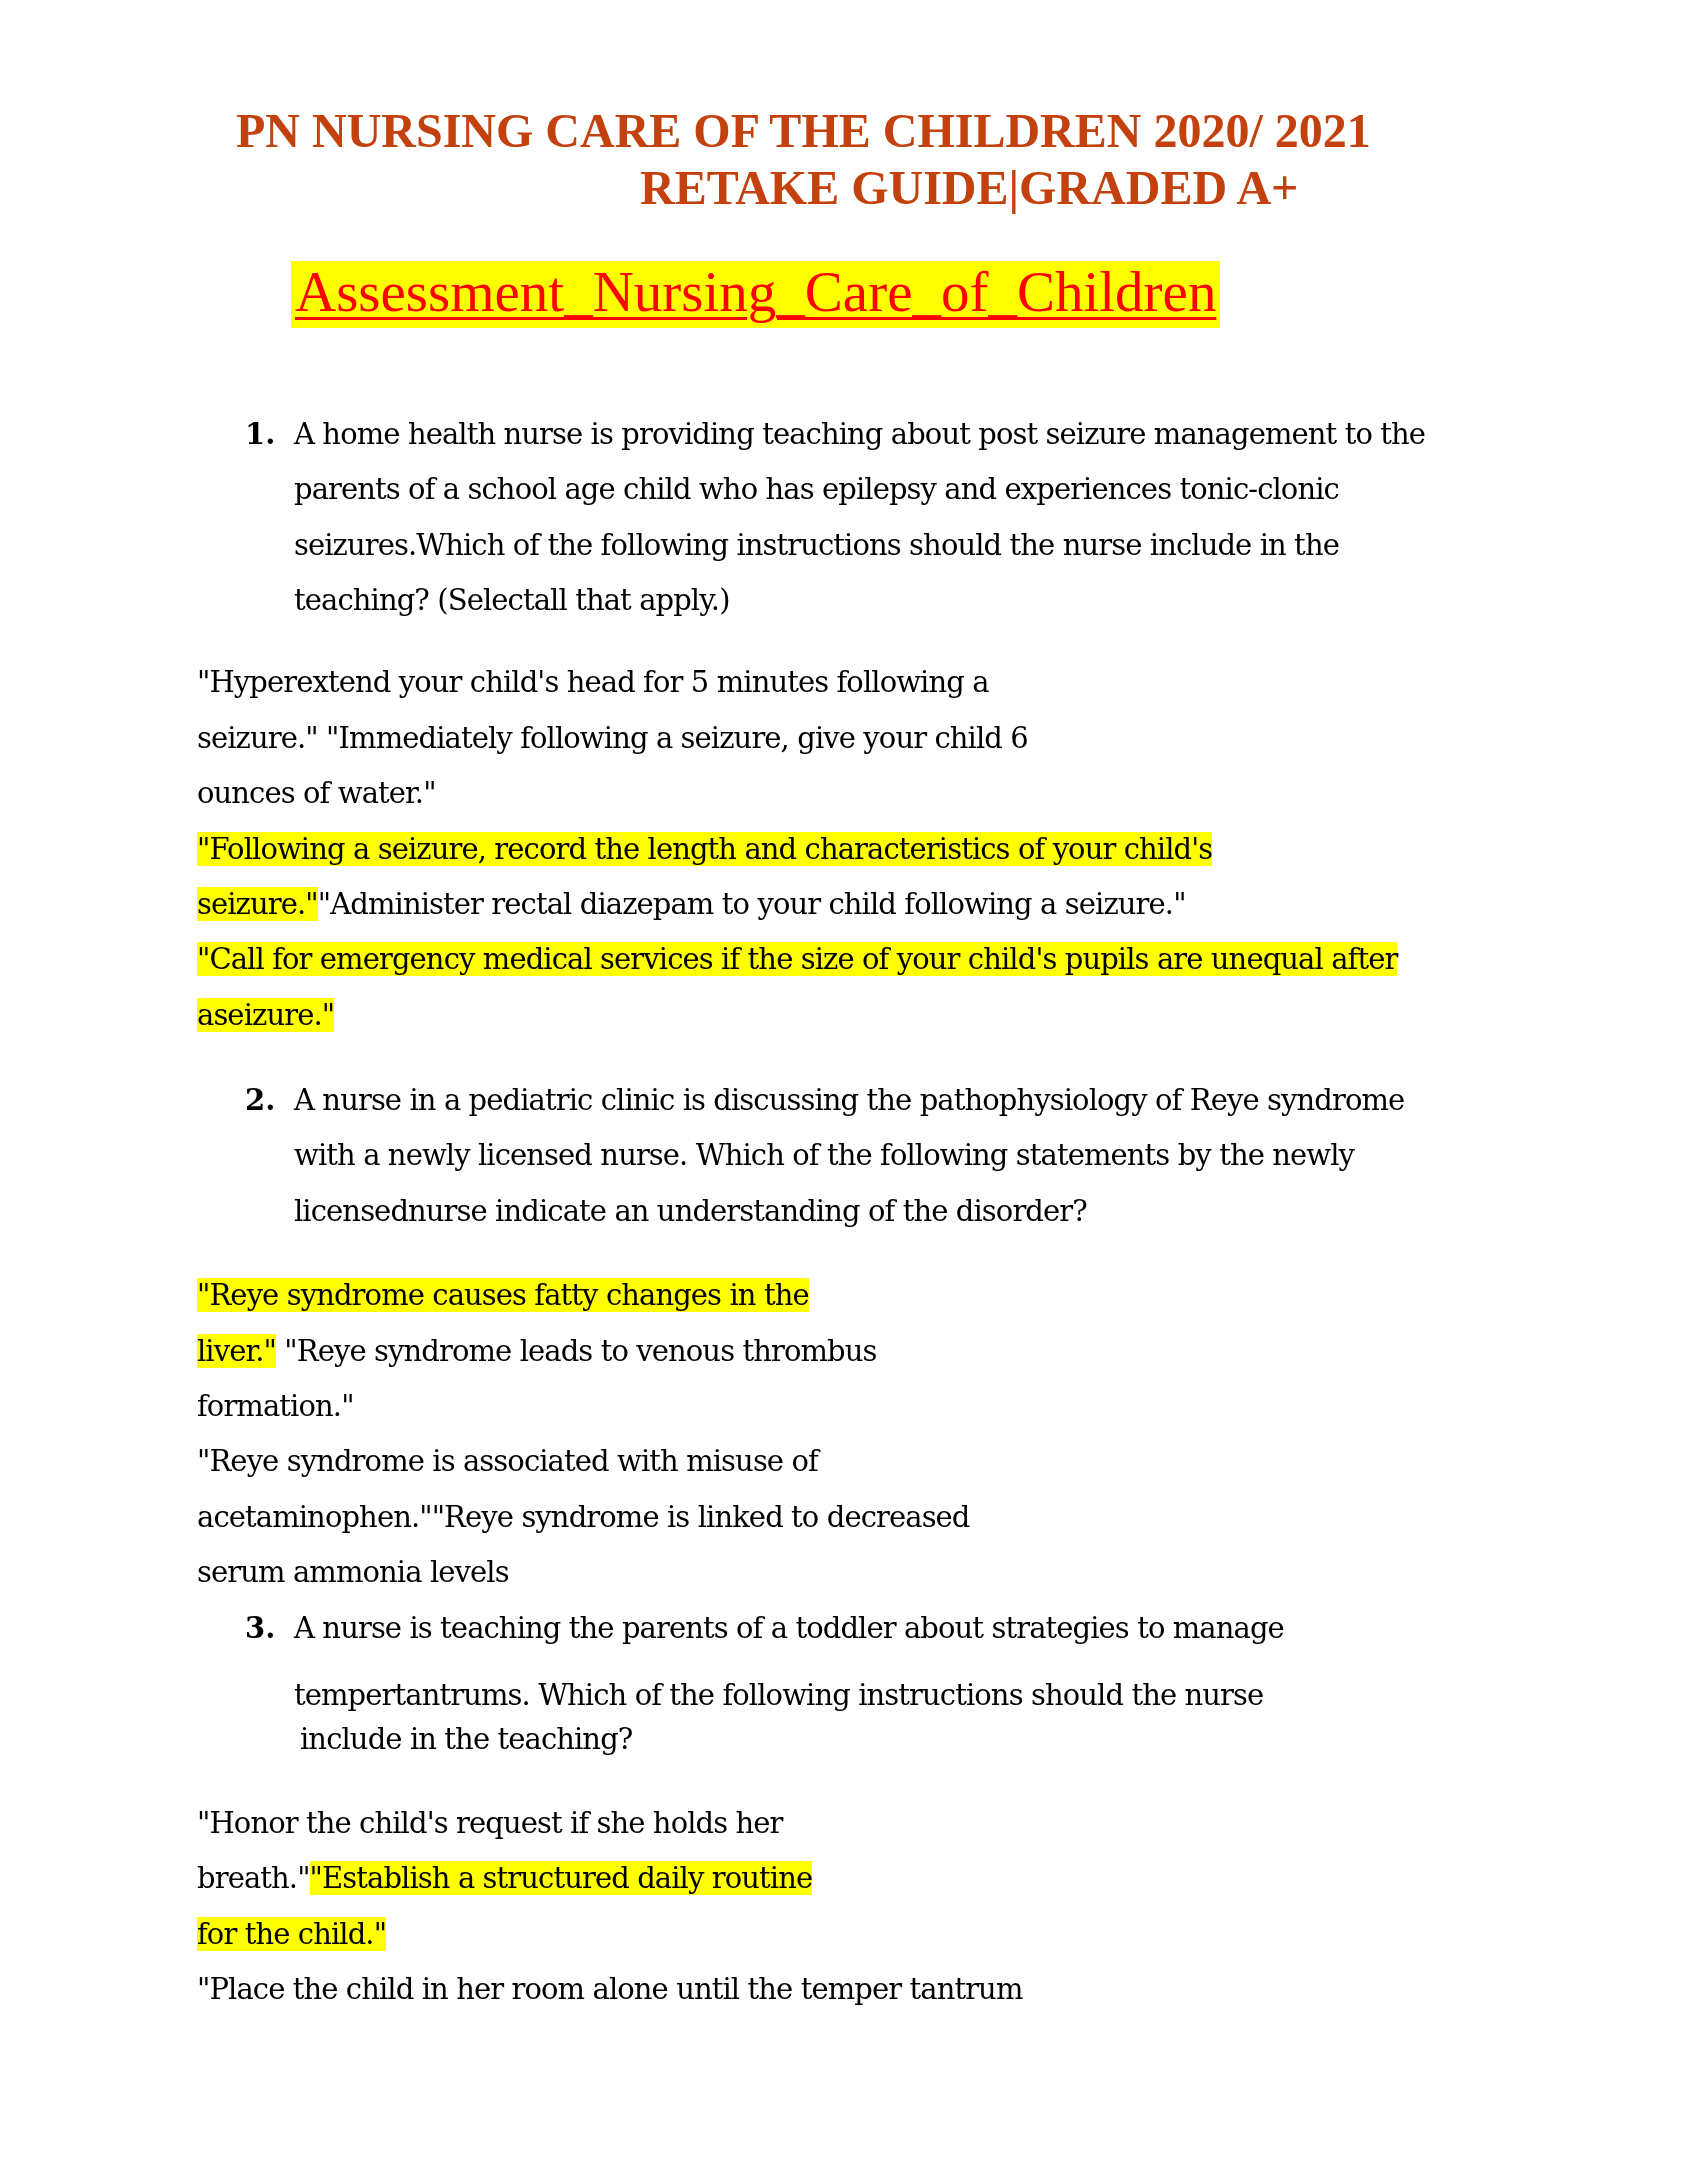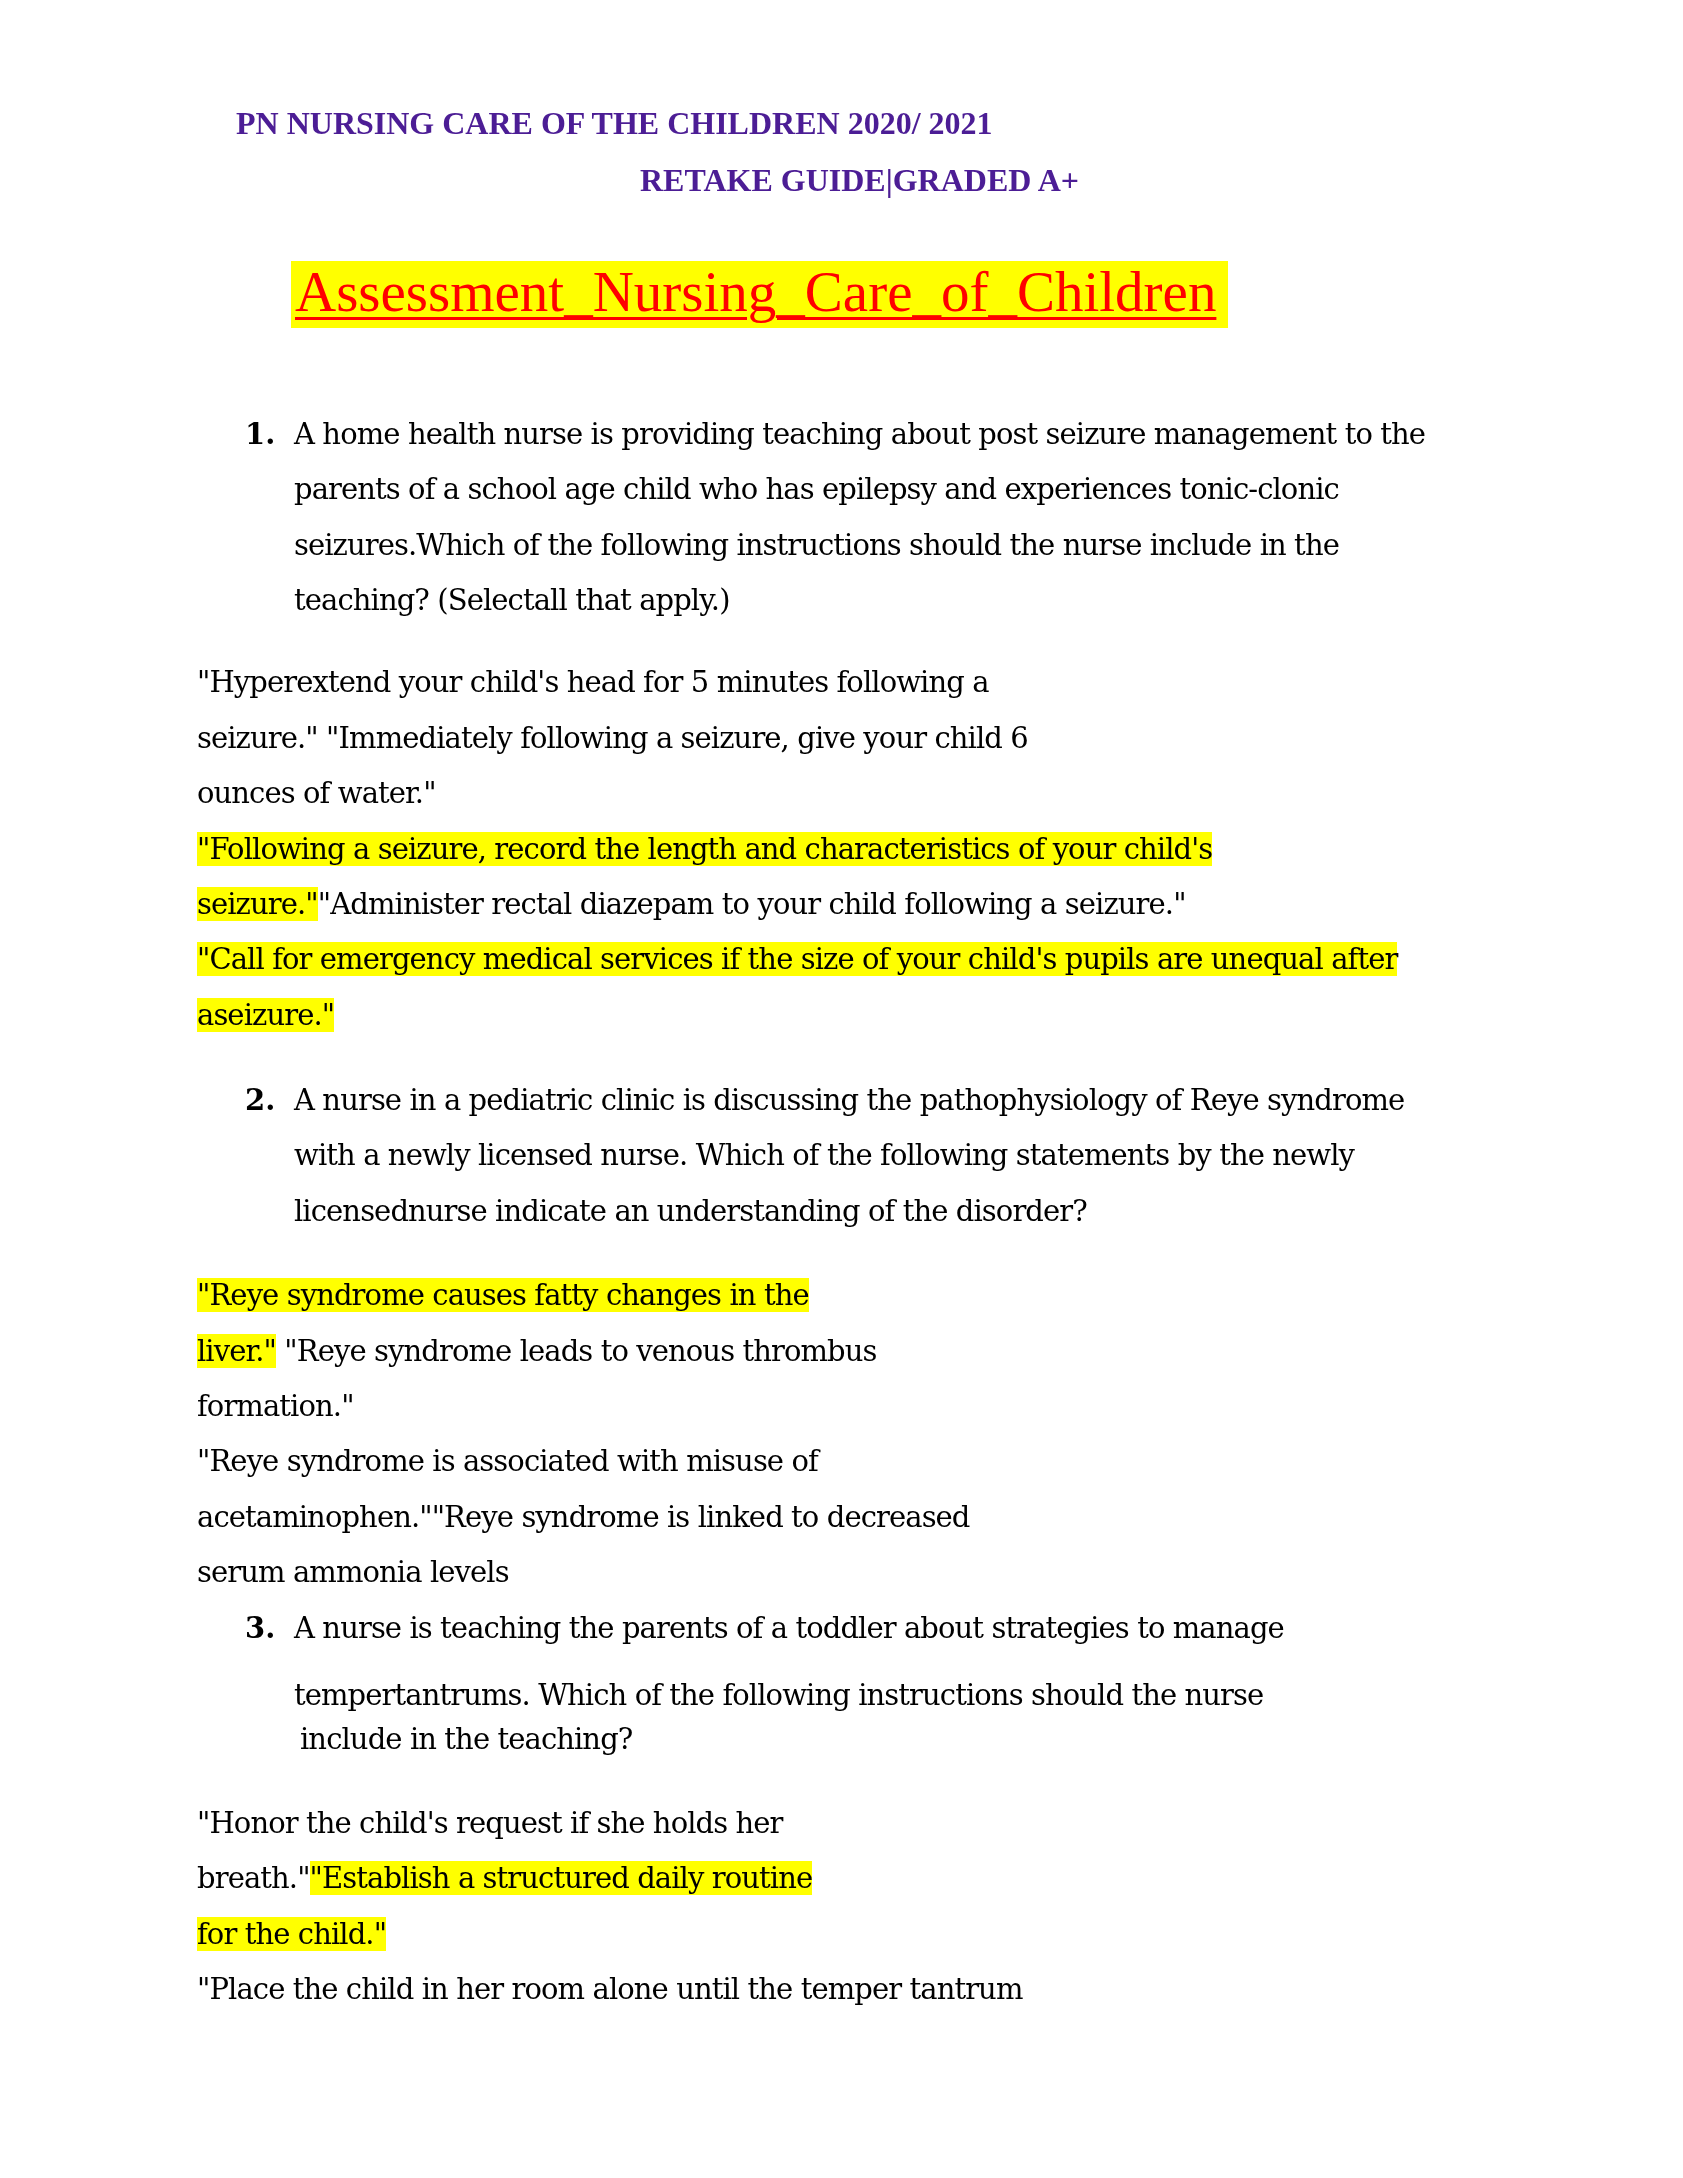--- a/index.html
+++ b/index.html
@@ -1,23 +1,23 @@
 <!DOCTYPE html>
 <html><head>
 <meta charset="utf-8">
 <style>
   html, body { margin:0; padding:0; background:#ffffff; }
   body { width:1683px; height:2178px; position:relative; overflow:hidden;
          font-family:"DejaVu Serif", "Liberation Serif", serif; color:#000; }
   .abs { position:absolute; white-space:nowrap; }
-  .title { font-family:"Liberation Serif", serif; font-weight:bold; color:#4c1d95;
-           font-size:32px; line-height:1; }
+  .title { font-family:"Liberation Serif", serif; font-weight:bold; color:#c2410c;
+           font-size:48px; line-height:1; }
   .subtitle { font-family:"Liberation Serif", serif; color:#ff0000; font-size:57px;
               line-height:1; background:#ffff00; text-decoration:underline;
-              text-decoration-thickness:3px; text-underline-offset:6px; padding:2px 12px 8px 4px; }
+              text-decoration-thickness:3px; text-underline-offset:6px; padding:2px 4px 8px 4px; }
   .body { font-family:"DejaVu Serif", serif; font-size:29px; line-height:1; letter-spacing:-0.9px; }
   .qnum { font-family:"DejaVu Serif", serif; font-weight:bold; font-size:29px; line-height:1; }
   .hl { background:#ffff00; }
 </style>
 </head>
 <body>
 
 <div class="abs title" style="left:236px; top:107px;">PN NURSING CARE OF THE CHILDREN 2020/ 2021</div>
 <div class="abs title" style="left:640px; top:164px;">RETAKE GUIDE|GRADED A+</div>
 <div class="abs subtitle" style="left:291px; top:261px;">Assessment_Nursing_Care_of_Children</div>

